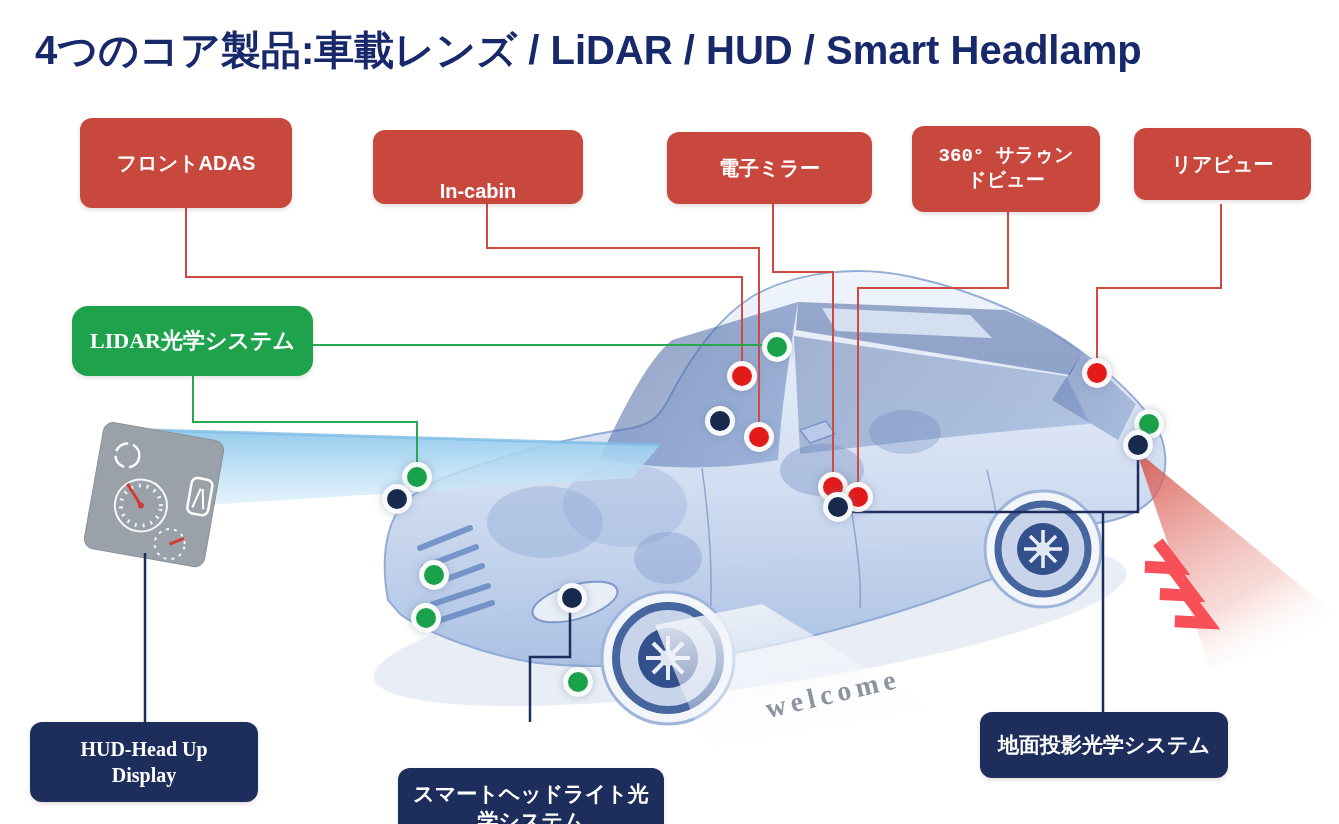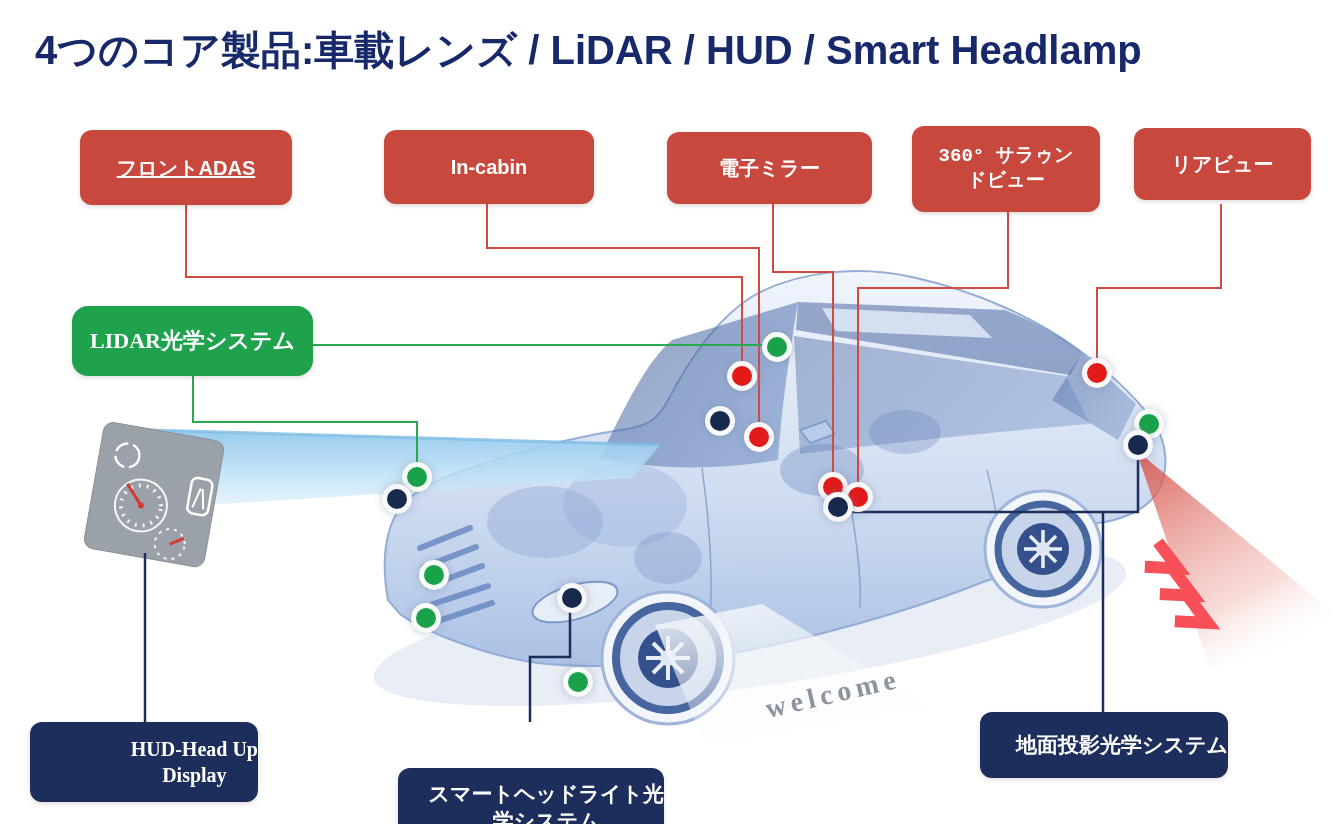--- a/index.html
+++ b/index.html
@@ -12,29 +12,29 @@
   #dot-layer{position:absolute;left:0;top:0;width:1339px;height:824px;z-index:6;pointer-events:none;}
   .dot{position:absolute;width:20px;height:20px;border-radius:50%;
        border:5px solid rgba(255,255,255,0.97);
        box-shadow:0 0 8px rgba(110,130,165,0.45);
        transform:translate(-50%,-50%);}
   .box{position:absolute;z-index:10;display:flex;align-items:center;justify-content:center;
        text-align:center;color:#fff;font-weight:700;border-radius:12px;line-height:1.3;
        box-shadow:0 2px 4px rgba(90,60,60,0.18);}
   .box span{white-space:pre-line;}
   .cam{background:var(--box-red,#c8483e);font-size:20px;}
-  #box-front-adas{left:80px;top:130px;width:212px;height:75px;text-decoration:underline;}
-  #box-in-cabin{left:384px;top:130px;width:210px;height:74px;}
+  #box-front-adas{left:80px;top:118px;width:212px;height:90px;}
+  #box-in-cabin{left:373px;top:130px;width:210px;height:74px;align-items:flex-end;}
   #box-e-mirror{left:667px;top:132px;width:205px;height:72px;text-align:center;}
   #box-surround-view{left:912px;top:126px;width:188px;height:86px;font-size:19px;font-family:Liberation Mono, monospace;}
   #box-rear-view{left:1134px;top:128px;width:177px;height:72px;}
   #box-lidar{left:72px;top:306px;width:241px;height:70px;border-radius:16px;
              background:var(--box-green,#1ea24c);font-size:22px;
              font-family:"Liberation Serif","DejaVu Serif",serif;text-align:right;}
-  .navy{background:var(--box-navy,#1e2e5c);font-size:21px;justify-content:flex-end;}
+  .navy{background:var(--box-navy,#1e2e5c);font-size:21px;}
   #box-hud{left:30px;top:722px;width:228px;height:80px;font-size:20px;
            font-family:"Liberation Serif","DejaVu Serif",serif;}
   #box-smart-headlamp{left:398px;top:720px;width:266px;height:78px;margin-top:48px;}
   #box-ground-projection{left:980px;top:712px;width:248px;height:66px;}
 </style>
 </head>
 <body>
 
 <h1 class="title">4つのコア製品:車載レンズ / LiDAR / HUD / Smart Headlamp</h1>
 

